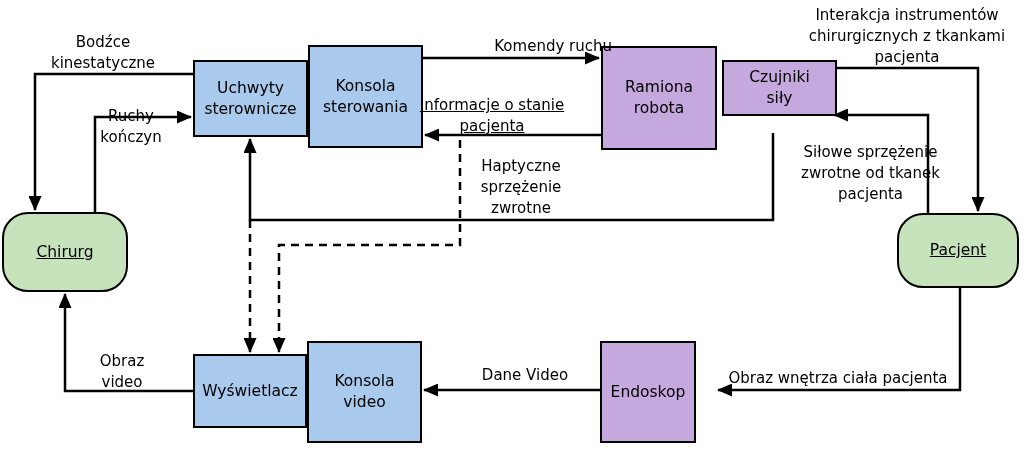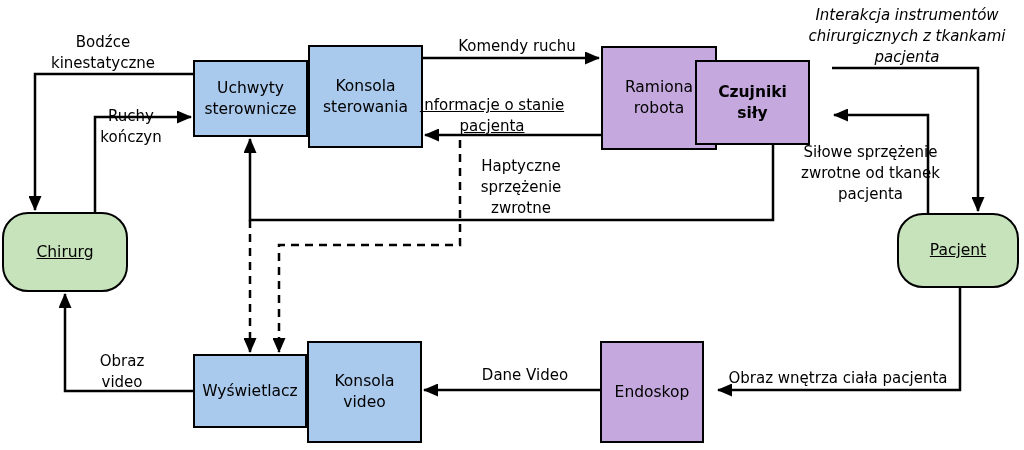--- a/index.html
+++ b/index.html
@@ -56,49 +56,49 @@
 sterownicze</span>
   </div>
   <div class="node node-console" style="left:308px;top:45px;width:115px;height:103px;">
     <span>Konsola
 sterowania</span>
   </div>
   <div class="node node-robot" style="left:601px;top:46px;width:116px;height:104px;">
     <span>Ramiona
 robota</span>
   </div>
-  <div class="node node-robot" style="left:695px;top:60px;width:115px;height:85px;font-weight:bold;">
+  <div class="node node-robot" style="left:722px;top:60px;width:115px;height:56px;">
     <span>Czujniki
 siły</span>
   </div>
   <div class="node node-actor" style="left:897px;top:213px;width:122px;height:75px;">
     <span>Pacjent</span>
   </div>
   <div class="node node-console" style="left:193px;top:354px;width:114px;height:74px;">
     <span>Wyświetlacz</span>
   </div>
   <div class="node node-console" style="left:307px;top:341px;width:115px;height:102px;">
     <span>Konsola
 video</span>
   </div>
-  <div class="node node-robot" style="left:600px;top:341px;width:104px;height:102px;">
+  <div class="node node-robot" style="left:600px;top:341px;width:96px;height:102px;">
     <span>Endoskop</span>
   </div>
 
   <div class="edge-label" style="left:28px;top:32px;width:150px;">Bodźce
 kinestatyczne</div>
   <div class="edge-label" style="left:91px;top:106px;width:80px;">Ruchy
 kończyn</div>
-  <div class="edge-label" style="left:442px;top:36px;width:150px;">Komendy ruchu</div>
+  <div class="edge-label" style="left:462px;top:36px;width:150px;text-align:right;">Komendy ruchu</div>
   <div class="edge-label" style="left:407px;top:95px;width:170px;text-decoration:underline;">Informacje o stanie
 pacjenta</div>
   <div class="edge-label" style="left:466px;top:156px;width:110px;">Haptyczne
 sprzężenie
 zwrotne</div>
-  <div class="edge-label" style="left:797px;top:5px;width:220px;font-style:italic;">Interakcja instrumentów
+  <div class="edge-label" style="left:797px;top:5px;width:220px;">Interakcja instrumentów
 chirurgicznych z tkankami
 pacjenta</div>
   <div class="edge-label" style="left:776px;top:142px;width:165px;margin-left:12px;">Siłowe sprzężenie
 zwrotne od tkanek
 pacjenta</div>
   <div class="edge-label" style="left:718px;top:368px;width:240px;">Obraz wnętrza ciała pacjenta</div>
   <div class="edge-label" style="left:465px;top:365px;width:120px;">Dane Video</div>
   <div class="edge-label" style="left:87px;top:351px;width:70px;">Obraz
 video</div>
 

